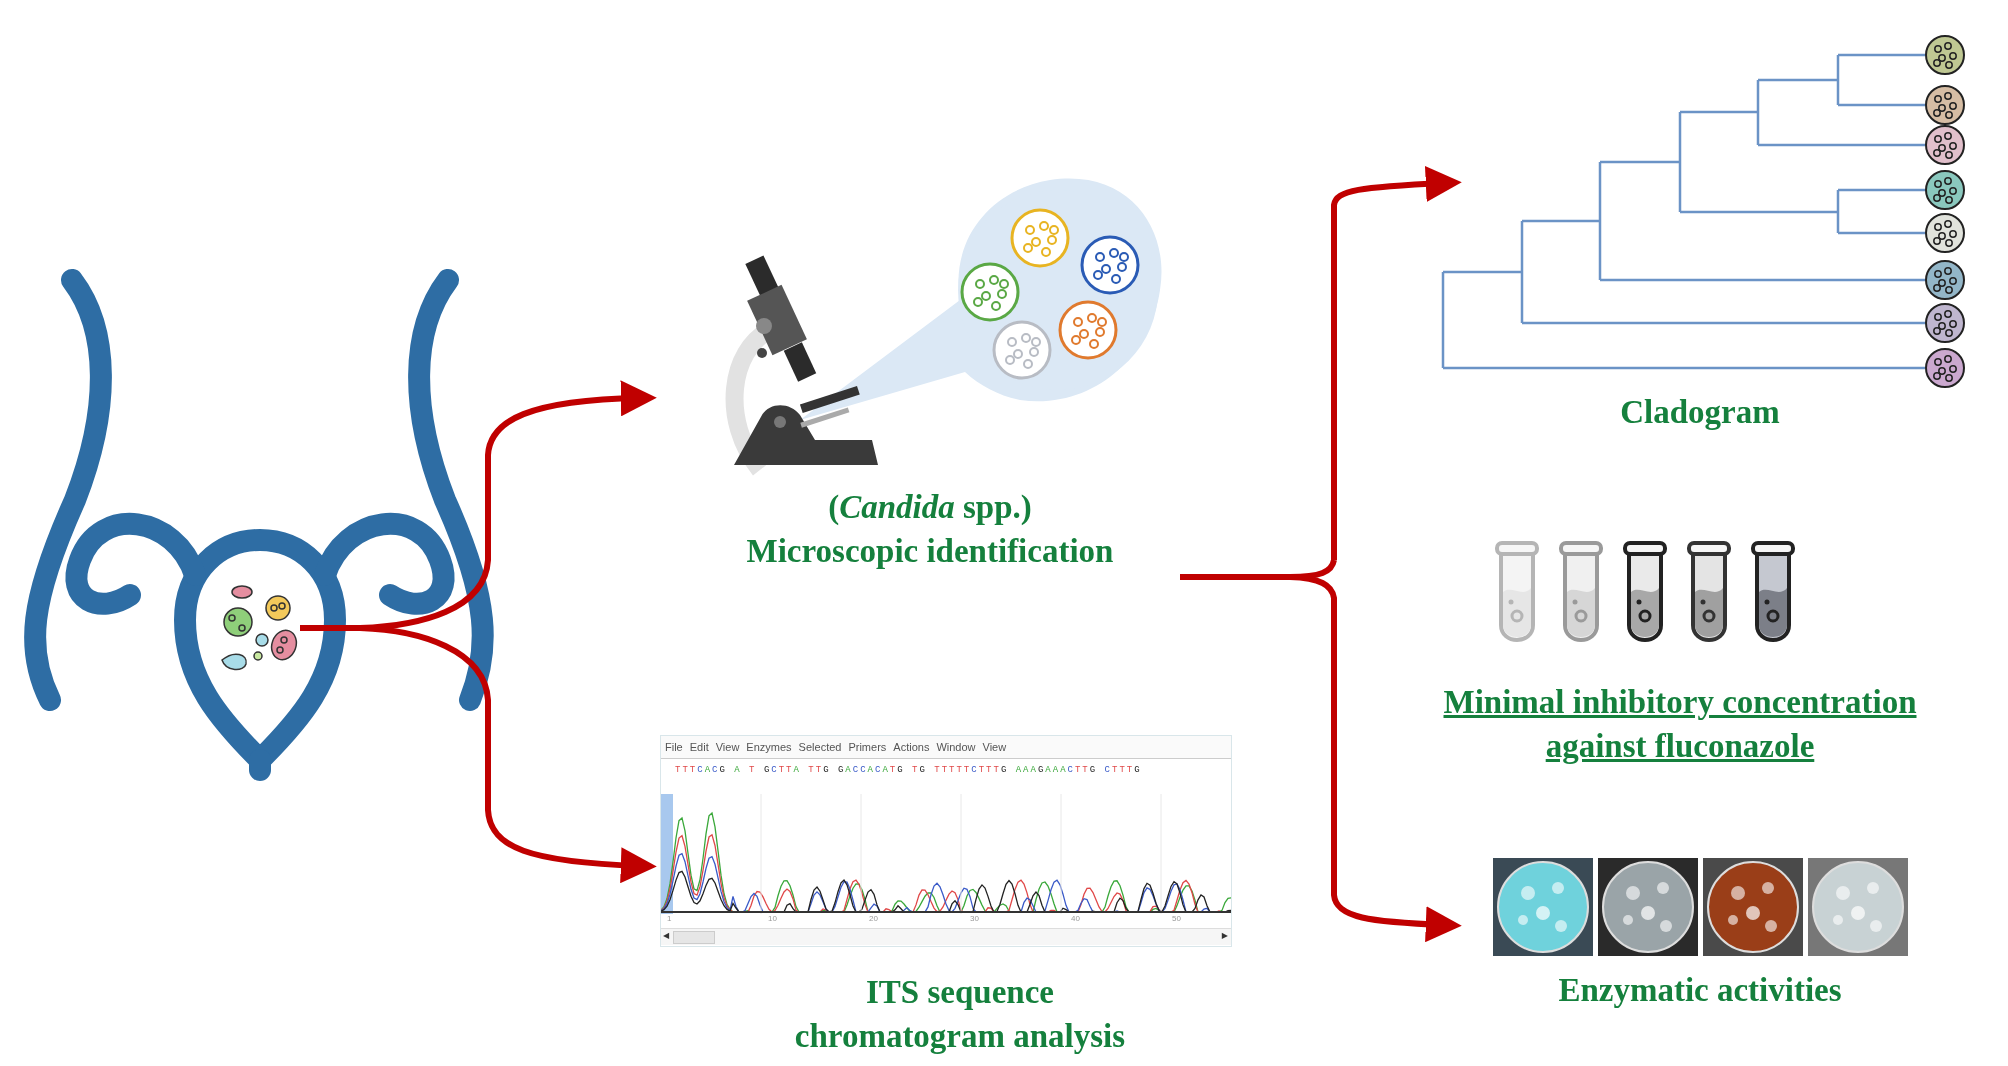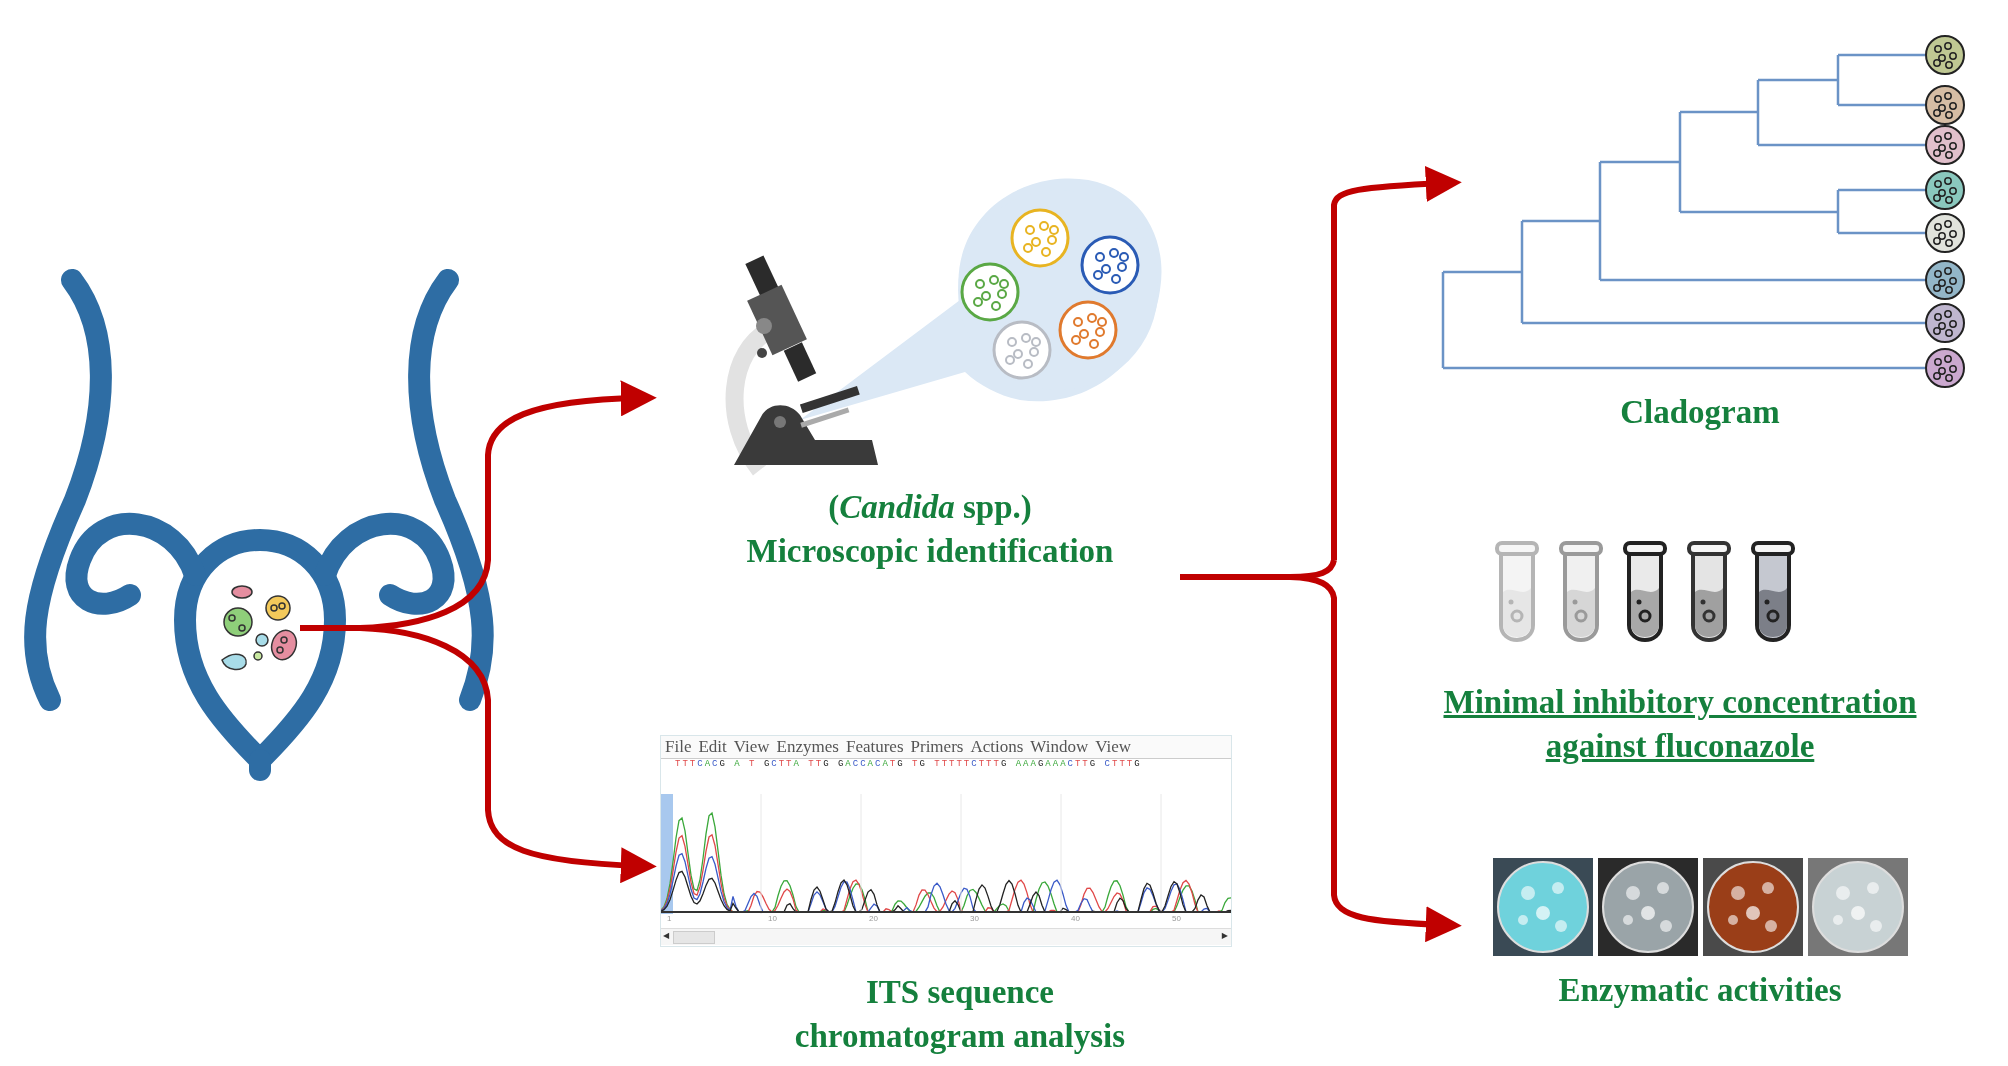--- a/index.html
+++ b/index.html
@@ -2,28 +2,28 @@
 <html><head>
 <meta charset="utf-8">
 <style>
   html, body { margin: 0; padding: 0; background: #ffffff; }
   body { width: 2008px; height: 1066px; position: relative; overflow: hidden; font-family: "Liberation Serif", "DejaVu Serif", serif; }
   svg.full { position: absolute; left: 0; top: 0; }
   .caption { position: absolute; text-align: center; font-weight: bold; color: #15803d; font-size: 33px; line-height: 44px; }
   .caption i { font-style: italic; }
   
   .chromo { position: absolute; left: 660px; top: 735px; width: 570px; height: 210px; background: #fff; border: 1px solid #d9e6ea; font-family: "Liberation Sans", "DejaVu Sans", sans-serif; }
-  .menubar { height: 22px; display: flex; align-items: center; gap: 7px; padding-left: 4px; font-size: 17px; color: #555; background: #fafafa; border-bottom: 1px solid #ccc; font-family: Liberation Serif, serif; }
+  .menubar { height: 22px; display: flex; align-items: center; gap: 7px; padding-left: 4px; font-size: 11px; color: #555; background: #fafafa; border-bottom: 1px solid #ccc; }
   .menubar span { cursor: default; }
   .selbar { height: 20px; display: flex; align-items: center; font-size: 9px; color: #666; background: #f0f0f0; border-bottom: 1px solid #ddd; padding-left: 4px; position: relative; }
   .selbar .right { position: absolute; right: 4px; top: 2px; display: flex; gap: 4px; align-items: center; }
   .btn-blue { width: 16px; height: 15px; background: #2a79c4; border-radius: 2px; }
   .btn-grey { width: 18px; height: 15px; background: #e8e8e8; border: 1px solid #bbb; border-radius: 2px; font-size: 9px; text-align: center; line-height: 14px; color: #333; }
   .bases { font-size: 9px; color: #666; }
-  .seqrow { height: 14px; font-family: "Liberation Mono", "DejaVu Sans Mono", monospace; font-size: 9px; letter-spacing: 2px; padding-left: 14px; white-space: nowrap; overflow: hidden; }
+  .seqrow { height: 14px; font-family: "Liberation Mono", "DejaVu Sans Mono", monospace; font-size: 9px; letter-spacing: 2px; padding-left: 14px; white-space: nowrap; overflow: hidden; margin-top: 6px; }
   .trace { position: absolute; left: 0; top: 58px; width: 570px; height: 120px; }
   .axisrow { position: absolute; left: 0; top: 178px; width: 570px; height: 12px; font-size: 8px; color: #999; }
   .scrollrow { position: absolute; left: 0; top: 192px; width: 570px; height: 16px; background: #f6f6f6; border-top: 1px solid #ddd; }
   .plate { position: absolute; top: 858px; width: 100px; height: 98px; }
 </style>
 </head>
 <body>
 
 <svg class="full" width="2008" height="1066" viewBox="0 0 2008 1066">
   <defs>
@@ -277,21 +277,21 @@
       </g>
     </g>
 </svg>
 
 <div class="chromo">
   <div class="menubar" id="menubar">
       <span>File</span>
       <span>Edit</span>
       <span>View</span>
       <span>Enzymes</span>
-      <span>Features</span>
+      <span>Selected</span>
       <span>Primers</span>
       <span>Actions</span>
       <span>Window</span>
       <span>View</span>
     </div>
   <div class="seqrow" id="seqrow"><span style="color: rgb(224, 72, 72);">T</span><span style="color: rgb(224, 72, 72);">T</span><span style="color: rgb(224, 72, 72);">T</span><span style="color: rgb(58, 90, 200);">C</span><span style="color: rgb(58, 168, 58);">A</span><span style="color: rgb(58, 90, 200);">C</span><span style="color: rgb(34, 34, 34);">G</span><span style="color: rgb(153, 153, 153);"> </span><span style="color: rgb(58, 168, 58);">A</span><span style="color: rgb(153, 153, 153);"> </span><span style="color: rgb(224, 72, 72);">T</span><span style="color: rgb(153, 153, 153);"> </span><span style="color: rgb(34, 34, 34);">G</span><span style="color: rgb(58, 90, 200);">C</span><span style="color: rgb(224, 72, 72);">T</span><span style="color: rgb(224, 72, 72);">T</span><span style="color: rgb(58, 168, 58);">A</span><span style="color: rgb(153, 153, 153);"> </span><span style="color: rgb(224, 72, 72);">T</span><span style="color: rgb(224, 72, 72);">T</span><span style="color: rgb(34, 34, 34);">G</span><span style="color: rgb(153, 153, 153);"> </span><span style="color: rgb(34, 34, 34);">G</span><span style="color: rgb(58, 168, 58);">A</span><span style="color: rgb(58, 90, 200);">C</span><span style="color: rgb(58, 90, 200);">C</span><span style="color: rgb(58, 168, 58);">A</span><span style="color: rgb(58, 90, 200);">C</span><span style="color: rgb(58, 168, 58);">A</span><span style="color: rgb(224, 72, 72);">T</span><span style="color: rgb(34, 34, 34);">G</span><span style="color: rgb(153, 153, 153);"> </span><span style="color: rgb(224, 72, 72);">T</span><span style="color: rgb(34, 34, 34);">G</span><span style="color: rgb(153, 153, 153);"> </span><span style="color: rgb(224, 72, 72);">T</span><span style="color: rgb(224, 72, 72);">T</span><span style="color: rgb(224, 72, 72);">T</span><span style="color: rgb(224, 72, 72);">T</span><span style="color: rgb(224, 72, 72);">T</span><span style="color: rgb(58, 90, 200);">C</span><span style="color: rgb(224, 72, 72);">T</span><span style="color: rgb(224, 72, 72);">T</span><span style="color: rgb(224, 72, 72);">T</span><span style="color: rgb(34, 34, 34);">G</span><span style="color: rgb(153, 153, 153);"> </span><span style="color: rgb(58, 168, 58);">A</span><span style="color: rgb(58, 168, 58);">A</span><span style="color: rgb(58, 168, 58);">A</span><span style="color: rgb(34, 34, 34);">G</span><span style="color: rgb(58, 168, 58);">A</span><span style="color: rgb(58, 168, 58);">A</span><span style="color: rgb(58, 168, 58);">A</span><span style="color: rgb(58, 90, 200);">C</span><span style="color: rgb(224, 72, 72);">T</span><span style="color: rgb(224, 72, 72);">T</span><span style="color: rgb(34, 34, 34);">G</span><span style="color: rgb(153, 153, 153);"> </span><span style="color: rgb(58, 90, 200);">C</span><span style="color: rgb(224, 72, 72);">T</span><span style="color: rgb(224, 72, 72);">T</span><span style="color: rgb(224, 72, 72);">T</span><span style="color: rgb(34, 34, 34);">G</span></div>
   <svg class="trace" viewBox="0 0 570 120" id="traces">
     <rect x="0" y="-20" width="12" height="140" fill="#a8c8ee"></rect>
   <path d="M0,118 L0,116.3 L3,112.7 L6,104.6 L9,89.7 L12,67.9 L15,44.0 L18,26.7 L21,23.9 L24,36.9 L27,59.3 L30,81.2 L33,94.9 L36,96.6 L39,85.6 L42,64.5 L45,39.9 L48,21.9 L51,19.0 L54,32.8 L57,56.7 L60,81.2 L63,99.5 L66,110.3 L69,115.3 L72,118.0 L75,118.0 L78,118.0 L81,118.0 L84,117.4 L87,116.7 L90,118.0 L93,118.0 L96,118.0 L99,118.0 L102,118.0 L105,118.0 L108,118.0 L111,118.0 L114,113.4 L117,101.8 L120,92.3 L123,86.8 L126,86.6 L129,91.7 L132,101.0 L135,112.6 L138,118.0 L141,118.0 L144,118.0 L147,118.0 L150,118.0 L153,118.0 L156,118.0 L159,118.0 L162,116.5 L165,116.9 L168,118.0 L171,118.0 L174,118.0 L177,118.0 L180,118.0 L183,118.0 L186,111.0 L189,101.9 L192,94.2 L195,89.9 L198,90.2 L201,95.7 L204,105.5 L207,117.8 L210,118.0 L213,118.0 L216,118.0 L219,118.0 L222,118.0 L225,118.0 L228,118.0 L231,116.9 L234,110.2 L237,106.9 L240,107.1 L243,110.0 L246,114.0 L249,117.4 L252,118.0 L255,117.3 L258,113.2 L261,107.6 L264,102.2 L267,98.8 L270,99.0 L273,103.5 L276,111.8 L279,118.0 L282,118.0 L285,118.0 L288,118.0 L291,118.0 L294,118.0 L297,118.0 L300,118.0 L303,111.5 L306,102.0 L309,96.5 L312,95.4 L315,98.5 L318,104.4 L321,111.1 L324,116.8 L327,118.0 L330,118.0 L333,118.0 L336,114.4 L339,111.2 L342,109.9 L345,111.8 L348,117.0 L351,118.0 L354,118.0 L357,118.0 L360,118.0 L363,118.0 L366,118.0 L369,118.0 L372,118.0 L375,105.5 L378,95.2 L381,89.0 L384,88.0 L387,92.0 L390,99.9 L393,109.8 L396,118.0 L399,118.0 L402,118.0 L405,118.0 L408,118.0 L411,118.0 L414,118.0 L417,117.8 L420,118.0 L423,118.0 L426,118.0 L429,118.0 L432,118.0 L435,118.0 L438,118.0 L441,118.0 L444,113.1 L447,102.0 L450,92.7 L453,87.1 L456,86.8 L459,91.7 L462,101.1 L465,112.9 L468,118.0 L471,118.0 L474,118.0 L477,118.0 L480,118.0 L483,118.0 L486,118.0 L489,118.0 L492,115.4 L495,114.5 L498,116.4 L501,118.0 L504,118.0 L507,118.0 L510,118.0 L513,118.0 L516,111.6 L519,103.3 L522,96.1 L525,91.8 L528,91.9 L531,96.9 L534,106.3 L537,118.0 L540,118.0 L543,118.0 L546,118.0 L549,118.0 L552,118.0 L555,118.0 L558,118.0 L561,116.4 L564,108.6 L567,104.3 L570,103.8" fill="none" stroke="#3aa83a" stroke-width="1.3"></path>
       <path d="M0,118 L0,116.6 L3,113.7 L6,107.2 L9,95.0 L12,77.4 L15,58.0 L18,44.0 L21,41.7 L24,52.3 L27,70.4 L30,88.2 L33,99.5 L36,101.1 L39,92.7 L42,76.3 L45,57.1 L48,43.0 L51,40.8 L54,51.5 L57,70.2 L60,89.3 L63,103.6 L66,112.0 L69,115.9 L72,118.0 L75,118.0 L78,118.0 L81,118.0 L84,118.0 L87,118.0 L90,111.4 L93,102.0 L96,97.5 L99,98.1 L102,102.9 L105,109.5 L108,115.3 L111,118.0 L114,116.5 L117,111.3 L120,104.2 L123,98.0 L126,95.1 L129,97.4 L132,104.9 L135,116.2 L138,118.0 L141,118.0 L144,118.0 L147,118.0 L150,118.0 L153,118.0 L156,118.0 L159,118.0 L162,114.9 L165,116.0 L168,118.0 L171,118.0 L174,118.0 L177,118.0 L180,118.0 L183,116.5 L186,105.3 L189,94.8 L192,87.8 L195,86.2 L198,90.4 L201,99.3 L204,110.4 L207,118.0 L210,118.0 L213,118.0 L216,118.0 L219,118.0 L222,118.0 L225,114.8 L228,115.6 L231,118.0 L234,118.0 L237,118.0 L240,118.0 L243,118.0 L246,118.0 L249,118.0 L252,118.0 L255,110.9 L258,101.1 L261,95.9 L264,96.1 L267,100.7 L270,107.6 L273,114.1 L276,117.7 L279,117.2 L282,112.9 L285,106.3 L288,100.1 L291,97.0 L294,98.7 L297,105.6 L300,116.5 L303,118.0 L306,118.0 L309,118.0 L312,118.0 L315,118.0 L318,118.0 L321,118.0 L324,117.9 L327,113.8 L330,114.1 L333,118.0 L336,118.0 L339,118.0 L342,118.0 L345,118.0 L348,116.4 L351,105.7 L354,95.4 L357,88.1 L360,86.2 L363,90.1 L366,98.9 L369,110.3 L372,118.0 L375,118.0 L378,118.0 L381,118.0 L384,118.0 L387,118.0 L390,116.4 L393,116.3 L396,118.0 L399,118.0 L402,118.0 L405,118.0 L408,118.0 L411,118.0 L414,118.0 L417,118.0 L420,110.5 L423,100.2 L426,94.4 L429,94.2 L432,98.6 L435,105.8 L438,112.9 L441,117.5 L444,118.0 L447,114.5 L450,108.5 L453,102.5 L456,99.0 L459,100.1 L462,106.4 L465,116.8 L468,118.0 L471,118.0 L474,118.0 L477,118.0 L480,118.0 L483,118.0 L486,118.0 L489,117.7 L492,112.6 L495,112.1 L498,115.4 L501,118.0 L504,118.0 L507,118.0 L510,118.0 L513,116.3 L516,106.2 L519,96.0 L522,88.7 L525,86.4 L528,90.0 L531,98.7 L534,110.2 L537,118.0 L540,118.0 L543,118.0 L546,118.0 L549,118.0 L552,118.0 L555,118.0 L558,116.9 L561,118.0 L564,118.0 L567,118.0 L570,118.0" fill="none" stroke="#e04848" stroke-width="1.3"></path>

